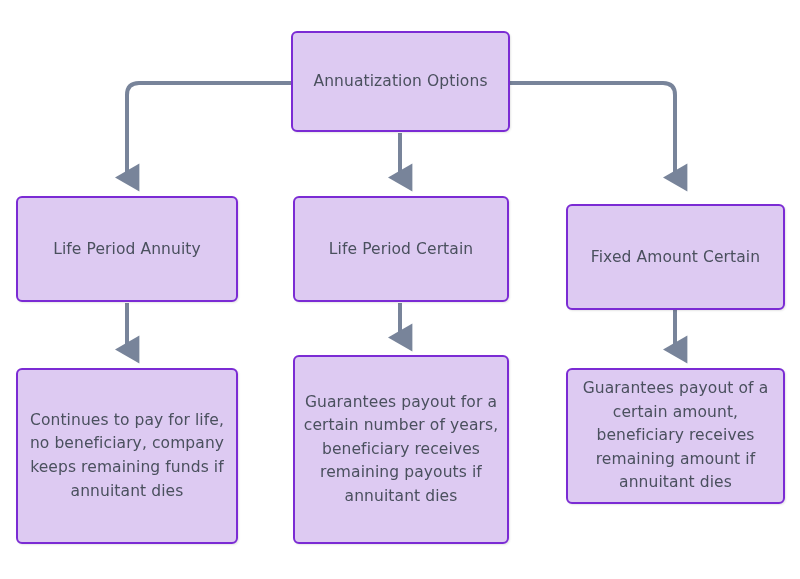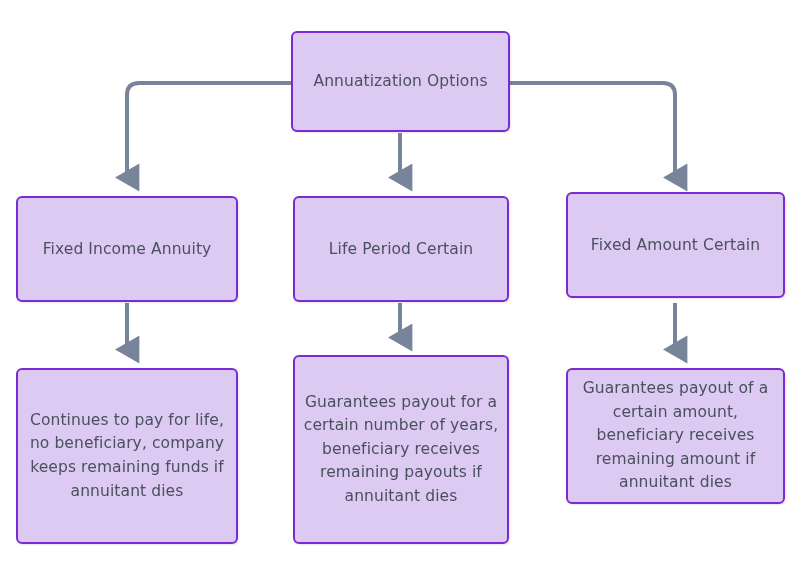--- a/index.html
+++ b/index.html
@@ -51,21 +51,21 @@
     left: 291px;
     top: 31px;
     width: 219px;
     height: 101px;
   }
   #node-root .node-label { font-size: 15.5px; line-height: 1.52; }
 
   
   #node-life      { left: 16px;  top: 196px; width: 222px; height: 106px; }
   #node-period    { left: 293px; top: 196px; width: 216px; height: 106px; }
-  #node-amount    { left: 566px; top: 192px; width: 219px; height: 106px; }
+  #node-amount    { left: 566px; top: 204px; width: 219px; height: 106px; }
   .tier2 .node-label { font-size: 15.5px; }
 
   
   #node-life-desc   { left: 16px;  top: 368px; width: 222px; height: 176px; }
   #node-period-desc { left: 293px; top: 355px; width: 216px; height: 189px; }
   #node-amount-desc { left: 566px; top: 368px; width: 219px; height: 136px; }
   .tier3 .node-label { font-size: 15.5px; line-height: 1.52; }
 </style>
 </head>
 <body>
@@ -90,21 +90,21 @@
     <path d="M400,303 L400,338" fill="none" stroke="#78849A" stroke-width="4" stroke-linecap="butt" marker-end="url(#arrowhead)"></path>
 
     <path d="M675,303 L675,350" fill="none" stroke="#78849A" stroke-width="4" stroke-linecap="butt" marker-end="url(#arrowhead)"></path>
   </svg>
 
   <div class="node tier1" id="node-root">
     <span class="node-label">Annuatization Options</span>
   </div>
 
   <div class="node tier2" id="node-life">
-    <span class="node-label">Fixed Income Annuity</span>
+    <span class="node-label">Life Period Annuity</span>
   </div>
 
   <div class="node tier2" id="node-period">
     <span class="node-label">Life Period Certain</span>
   </div>
 
   <div class="node tier2" id="node-amount">
     <span class="node-label">Fixed Amount Certain</span>
   </div>
 

